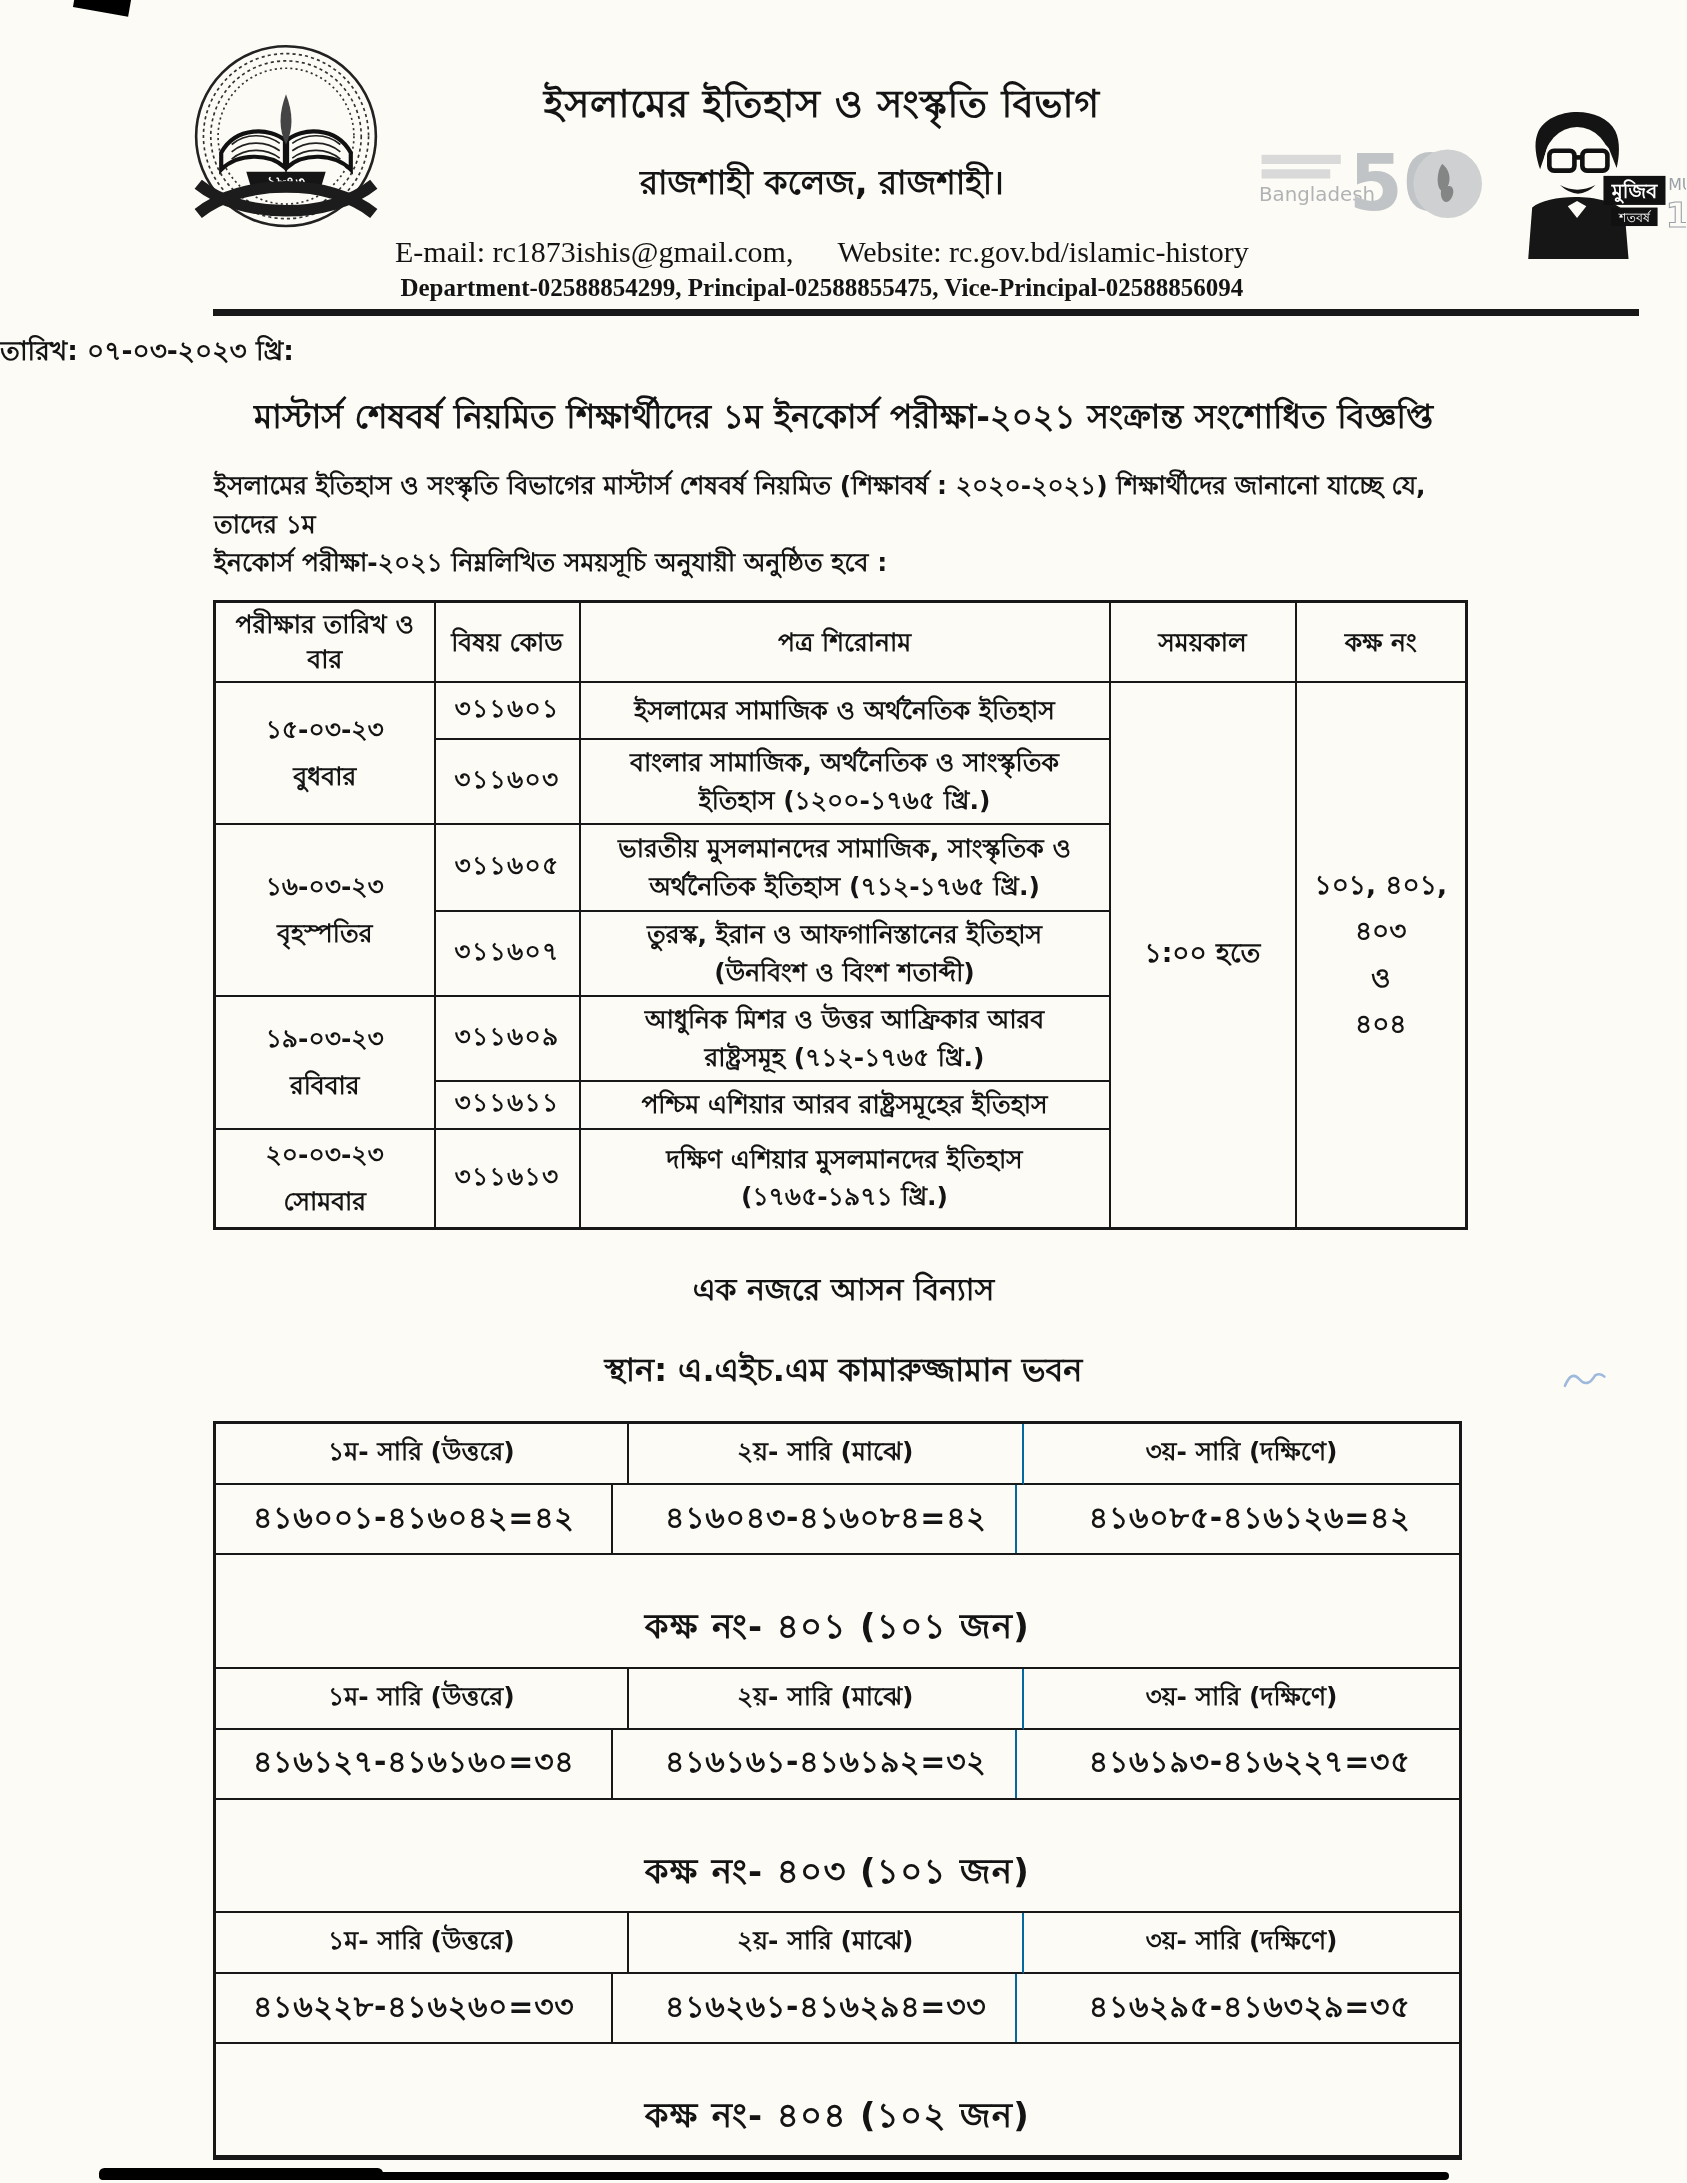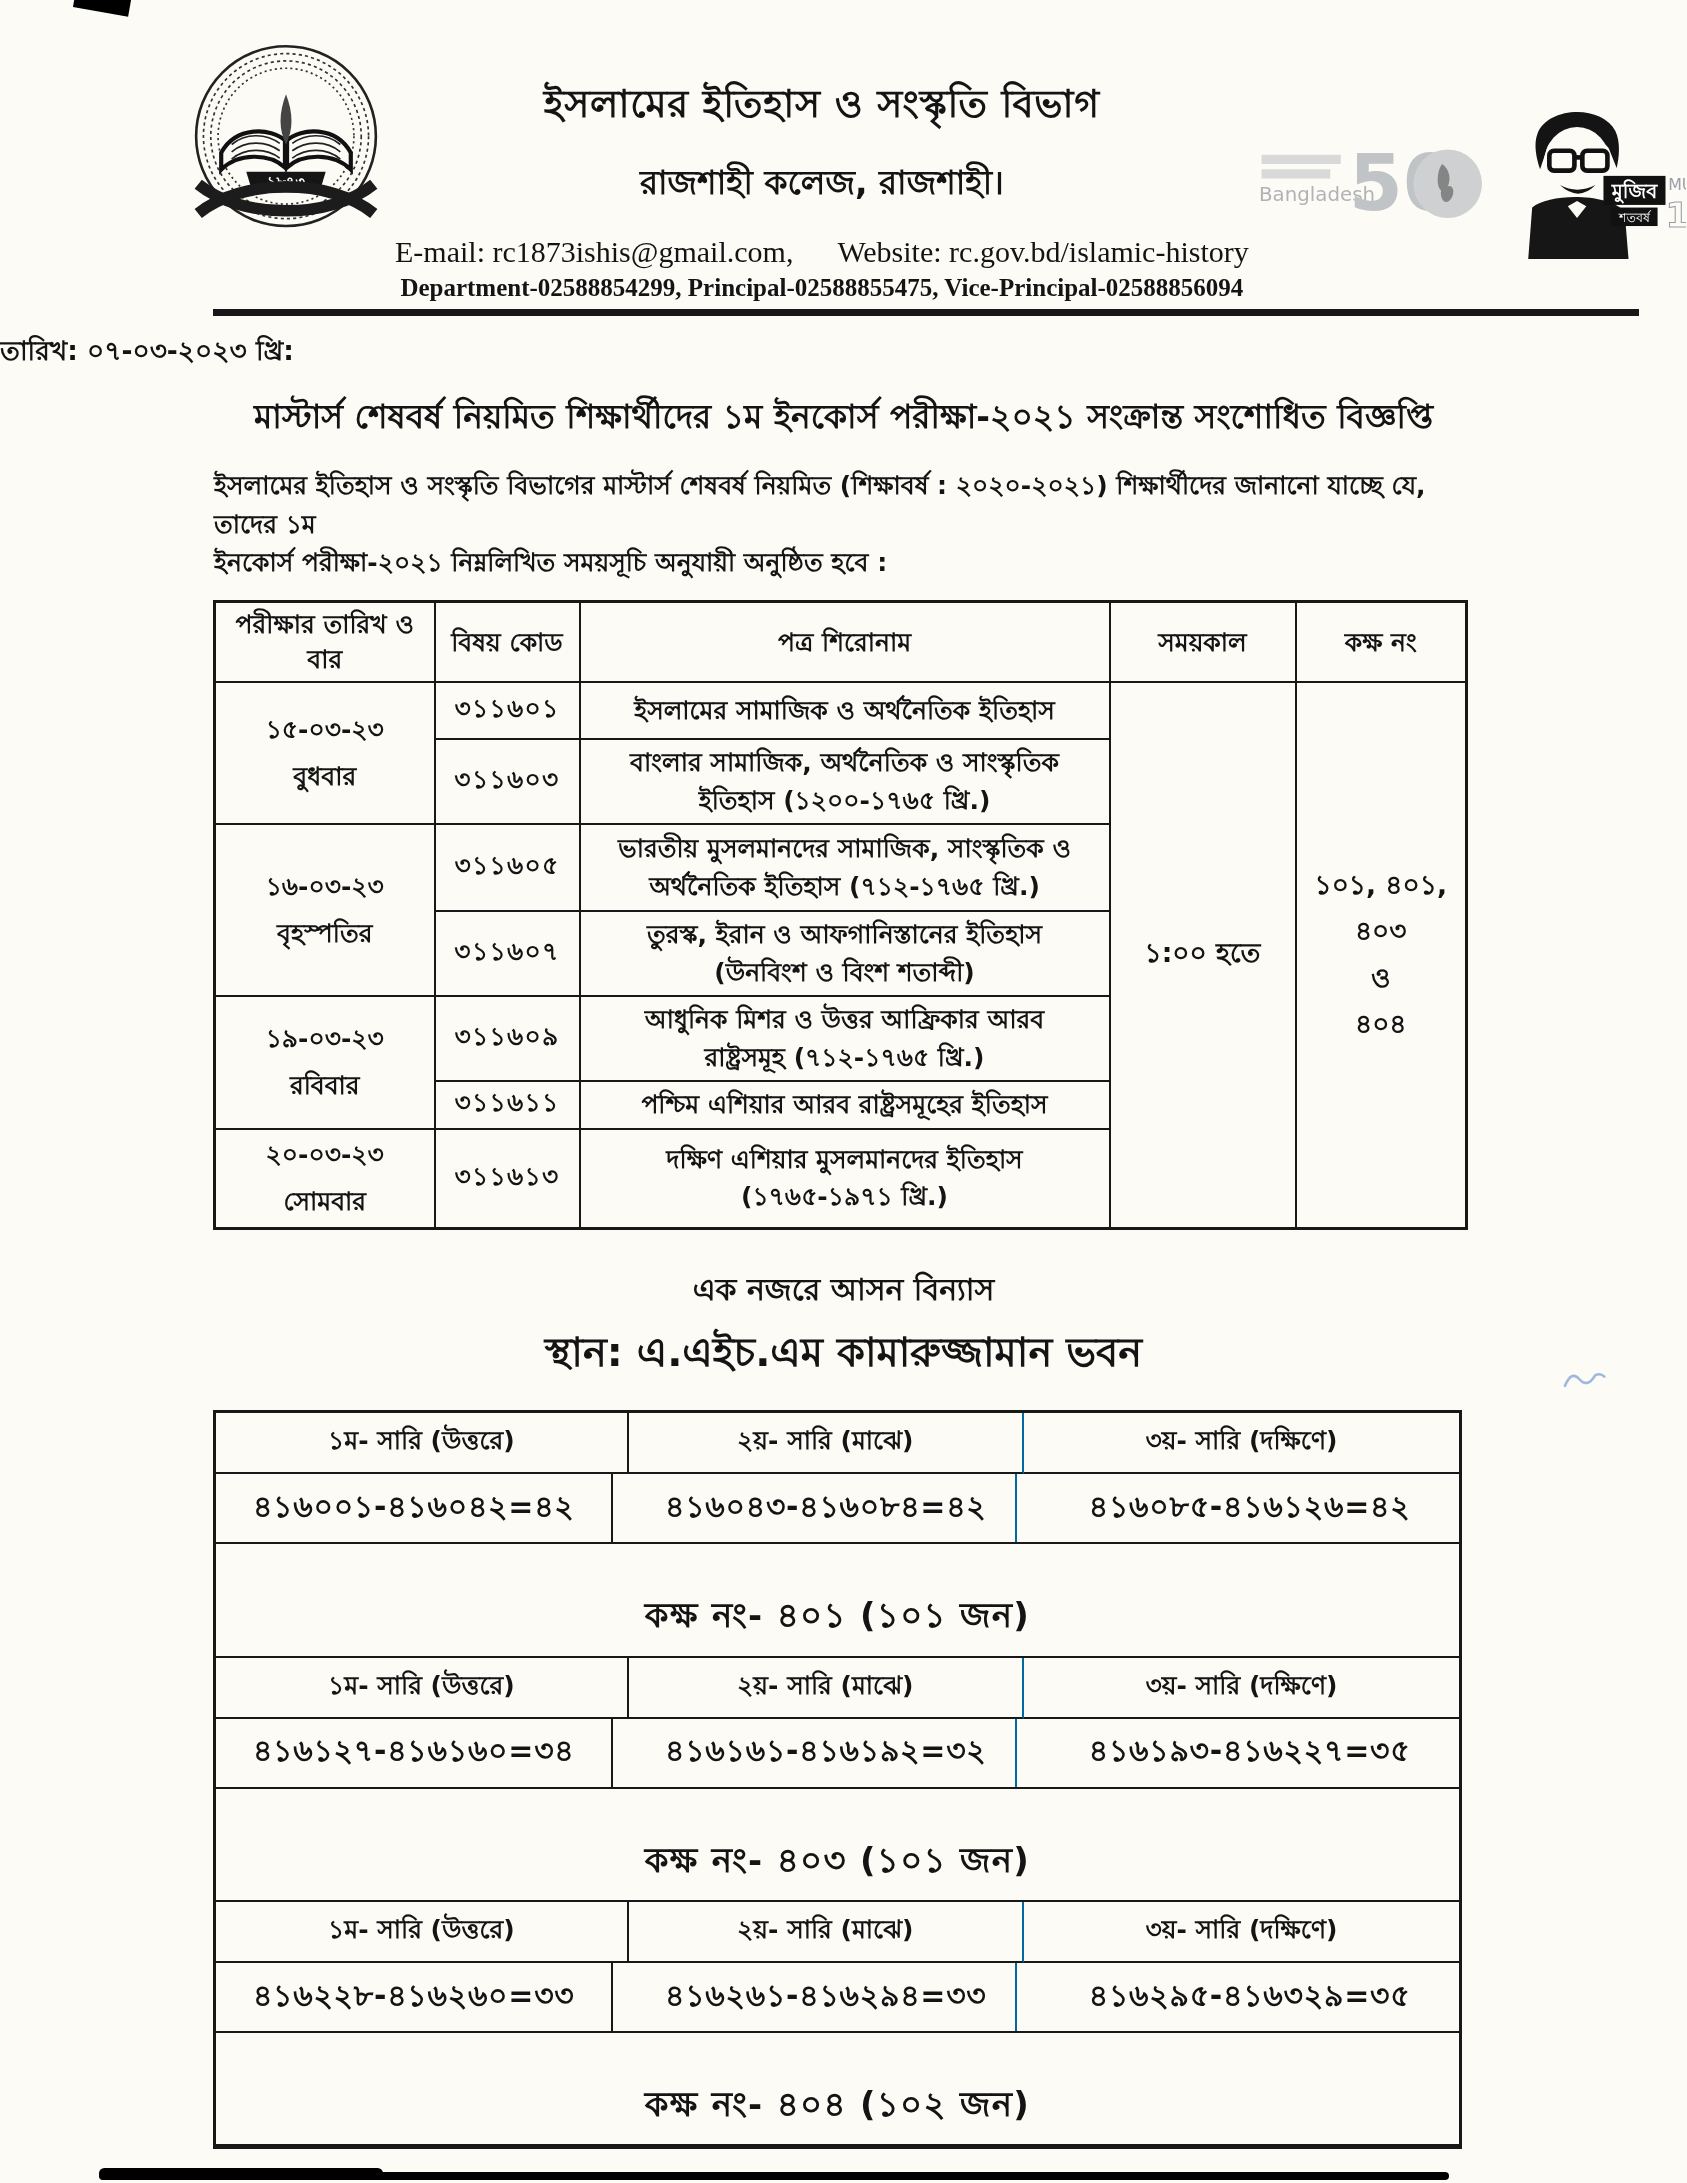--- a/index.html
+++ b/index.html
@@ -35,21 +35,21 @@
   tr.group-start td { border-top:2.6px solid #181818; }
   tr.inner td { border-top:2px solid #181818; }
   .c-date { font-size:25px; line-height:1.9; }
   .c-code { font-size:25px; letter-spacing:1.3px; }
   .c-title { font-size:25px; line-height:1.5; padding:4px 25px; }
   .c-time { font-size:26.5px; }
   .c-rooms { font-size:26.5px; line-height:1.75; }
 
   
   .section-heading { text-align:center; font-size:30px; font-weight:800; margin-top:36px; }
-  .venue { text-align:center; font-size:40px; font-weight:800; margin-top:4px; }
+  .venue { text-align:center; font-size:32px; font-weight:800; margin-top:28px; }
   .seatwrap { margin:22.5px 0 0 213px; width:1249px; border:3.3px solid #181818; box-sizing:border-box; }
   .room-title { text-align:center; font-size:34px; font-weight:800; letter-spacing:1.3px; padding:8px 0 9.3px; border-bottom:2px solid #181818; }
   .seat-row { display:flex; }
   .seat-cell { box-sizing:border-box; text-align:center; }
   .sc1 { width:33.2%; border-right:2px solid #181818; }
   .sc2 { width:31.8%; border-right:2px solid #0369a1; }
   .sc3 { width:35%; }
   .seat-row.heads .seat-cell { font-size:25px; font-weight:700; padding:8px 0; border-bottom:2px solid #181818; }
   .seat-row.vals .seat-cell { font-size:30px; font-weight:800; letter-spacing:0.7px; padding:8.6px 0; }
   .seat-row.vals.closed { border-bottom:2px solid #181818;gap:23px; }

